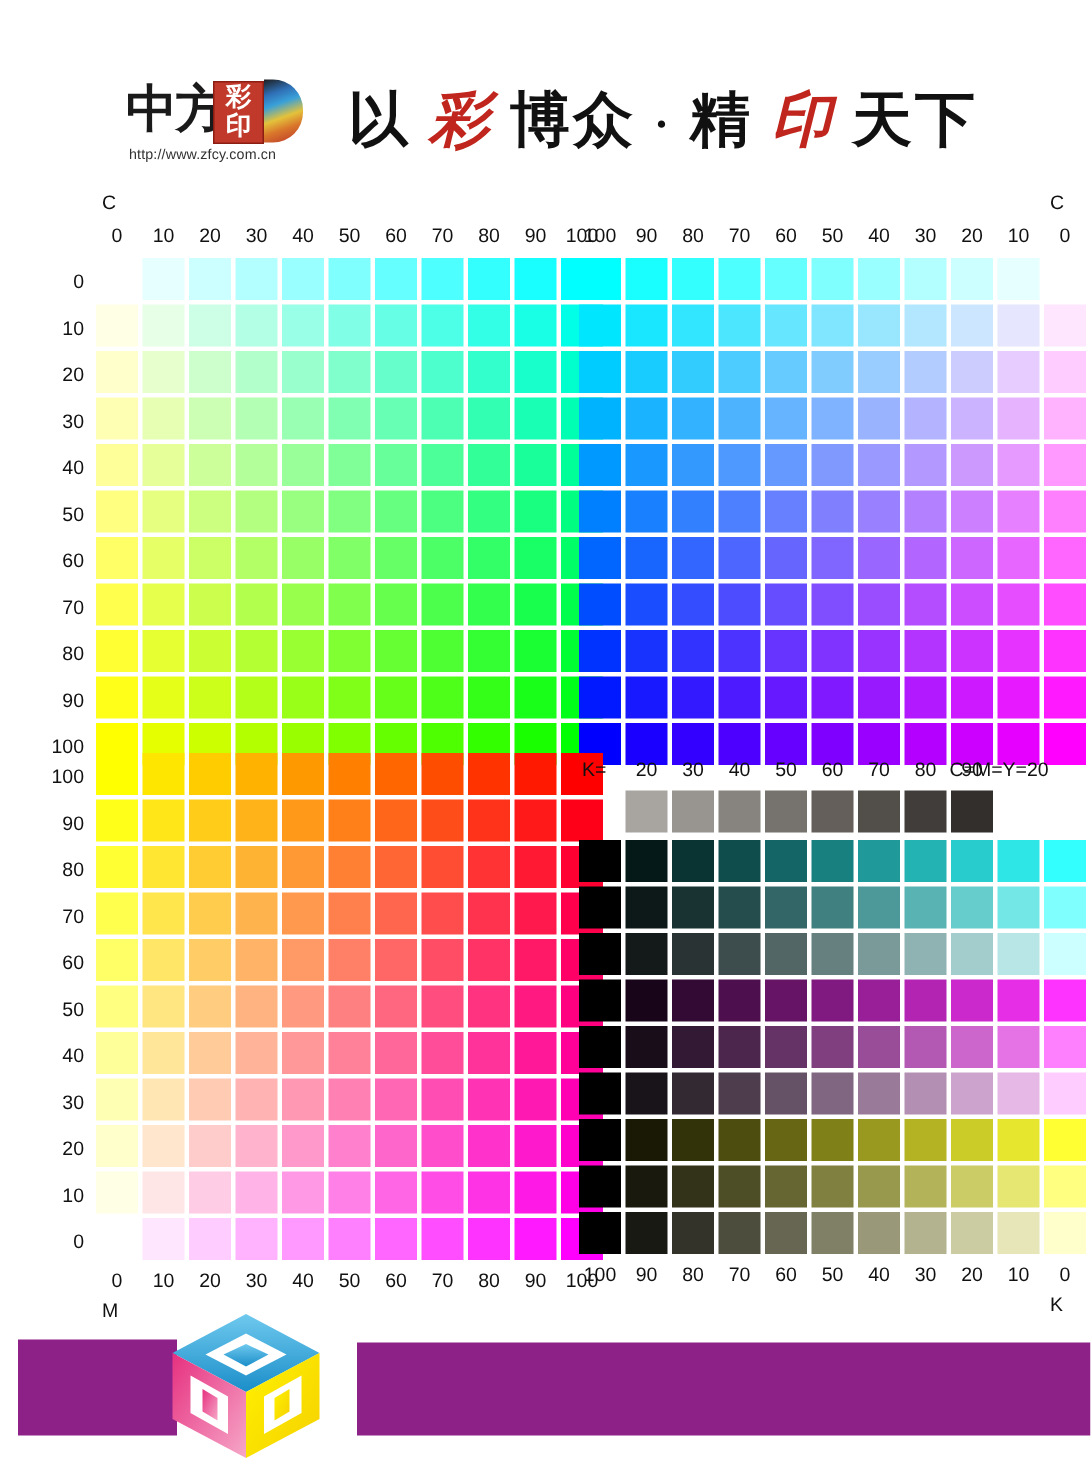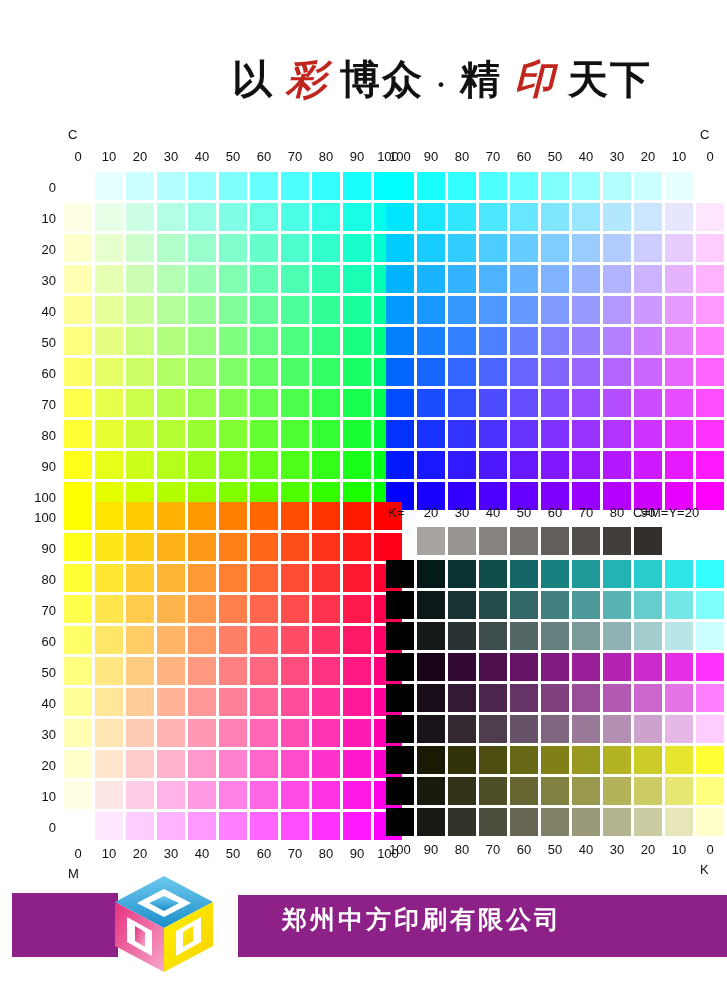--- a/index.html
+++ b/index.html
@@ -57,20 +57,29 @@
   .foot-en{position:absolute;left:284px;top:937px;font-family:"Liberation Sans",sans-serif;
     font-weight:bold;font-size:11.5px;color:#ffffff;letter-spacing:0.6px;white-space:nowrap;}
   .cube{position:absolute;left:105px;top:872px;width:118px;height:108px;}
 </style>
 </head>
 <body>
 
 <div class="page">
 
   <div class="header">
+    <div class="logo-block">
+      <div class="logo-cn">中方</div>
+      <div class="logo-badge">
+        <span>彩</span>
+        <span>印</span>
+      </div>
+      <div class="logo-swoosh"></div>
+      <div class="logo-url">http://www.zfcy.com.cn</div>
+    </div>
     <div class="slogan" id="slogan"><span style="color: rgb(17, 17, 17);">以</span> <span class="red" style="color: rgb(192, 38, 29);">彩</span> <span style="color: rgb(17, 17, 17);">博众</span> <span class="dot" style="color: rgb(17, 17, 17);">·</span> <span style="color: rgb(17, 17, 17);">精</span> <span class="red" style="color: rgb(192, 38, 29);">印</span> <span style="color: rgb(17, 17, 17);">天下</span></div>
   </div>
 
   <div class="chart" id="chart">
       <div class="sw" style="left: 95px; top: 172px; width: 28px; height: 28px; background: rgb(230, 255, 255);"></div>
       <div class="sw" style="left: 126px; top: 172px; width: 28px; height: 28px; background: rgb(204, 255, 255);"></div>
       <div class="sw" style="left: 157px; top: 172px; width: 28px; height: 28px; background: rgb(179, 255, 255);"></div>
       <div class="sw" style="left: 188px; top: 172px; width: 28px; height: 28px; background: rgb(153, 255, 255);"></div>
       <div class="sw" style="left: 219px; top: 172px; width: 28px; height: 28px; background: rgb(128, 255, 255);"></div>
       <div class="sw" style="left: 250px; top: 172px; width: 28px; height: 28px; background: rgb(102, 255, 255);"></div>
@@ -645,16 +654,15 @@
 
         <path d="M10 30 L59 56 L59 100 L10 74 Z" fill="url(#gM)"></path>
         <path d="M22 45 L47 59 L47 84 L22 70 Z" fill="#ffffff"></path>
         <path d="M30 54 L40 60 L40 75 L30 69 Z" fill="url(#gM)"></path>
 
         <path d="M108 30 L108 74 L59 100 L59 56 Z" fill="url(#gY)"></path>
         <path d="M96 45 L96 70 L71 84 L71 59 Z" fill="#ffffff"></path>
         <path d="M88 54 L88 69 L78 75 L78 60 Z" fill="url(#gY)"></path>
       </svg>
     </div>
-    <div class="foot-cn">郑州中方印刷有限公司</div>
   </div>
 
 </div>
 
 </body></html>

